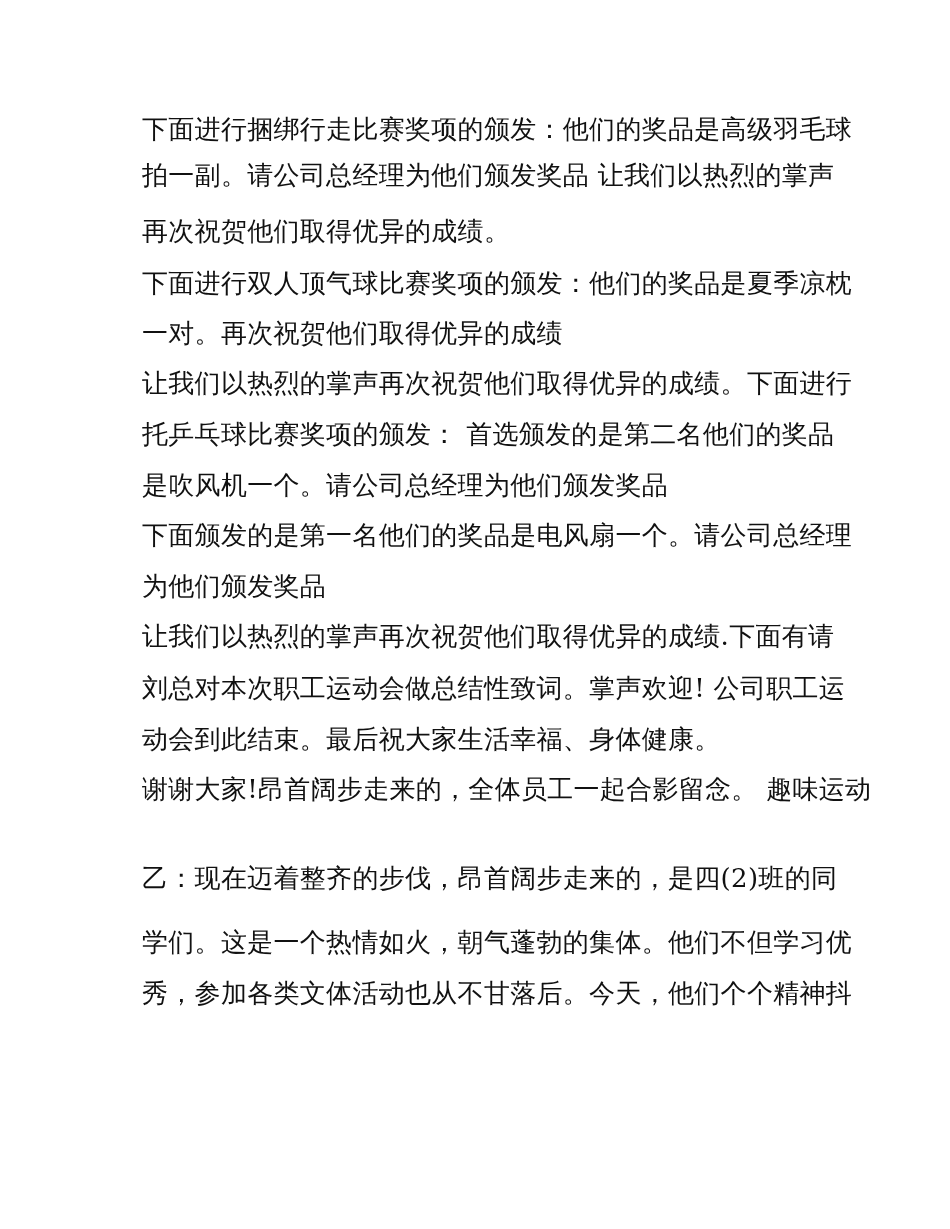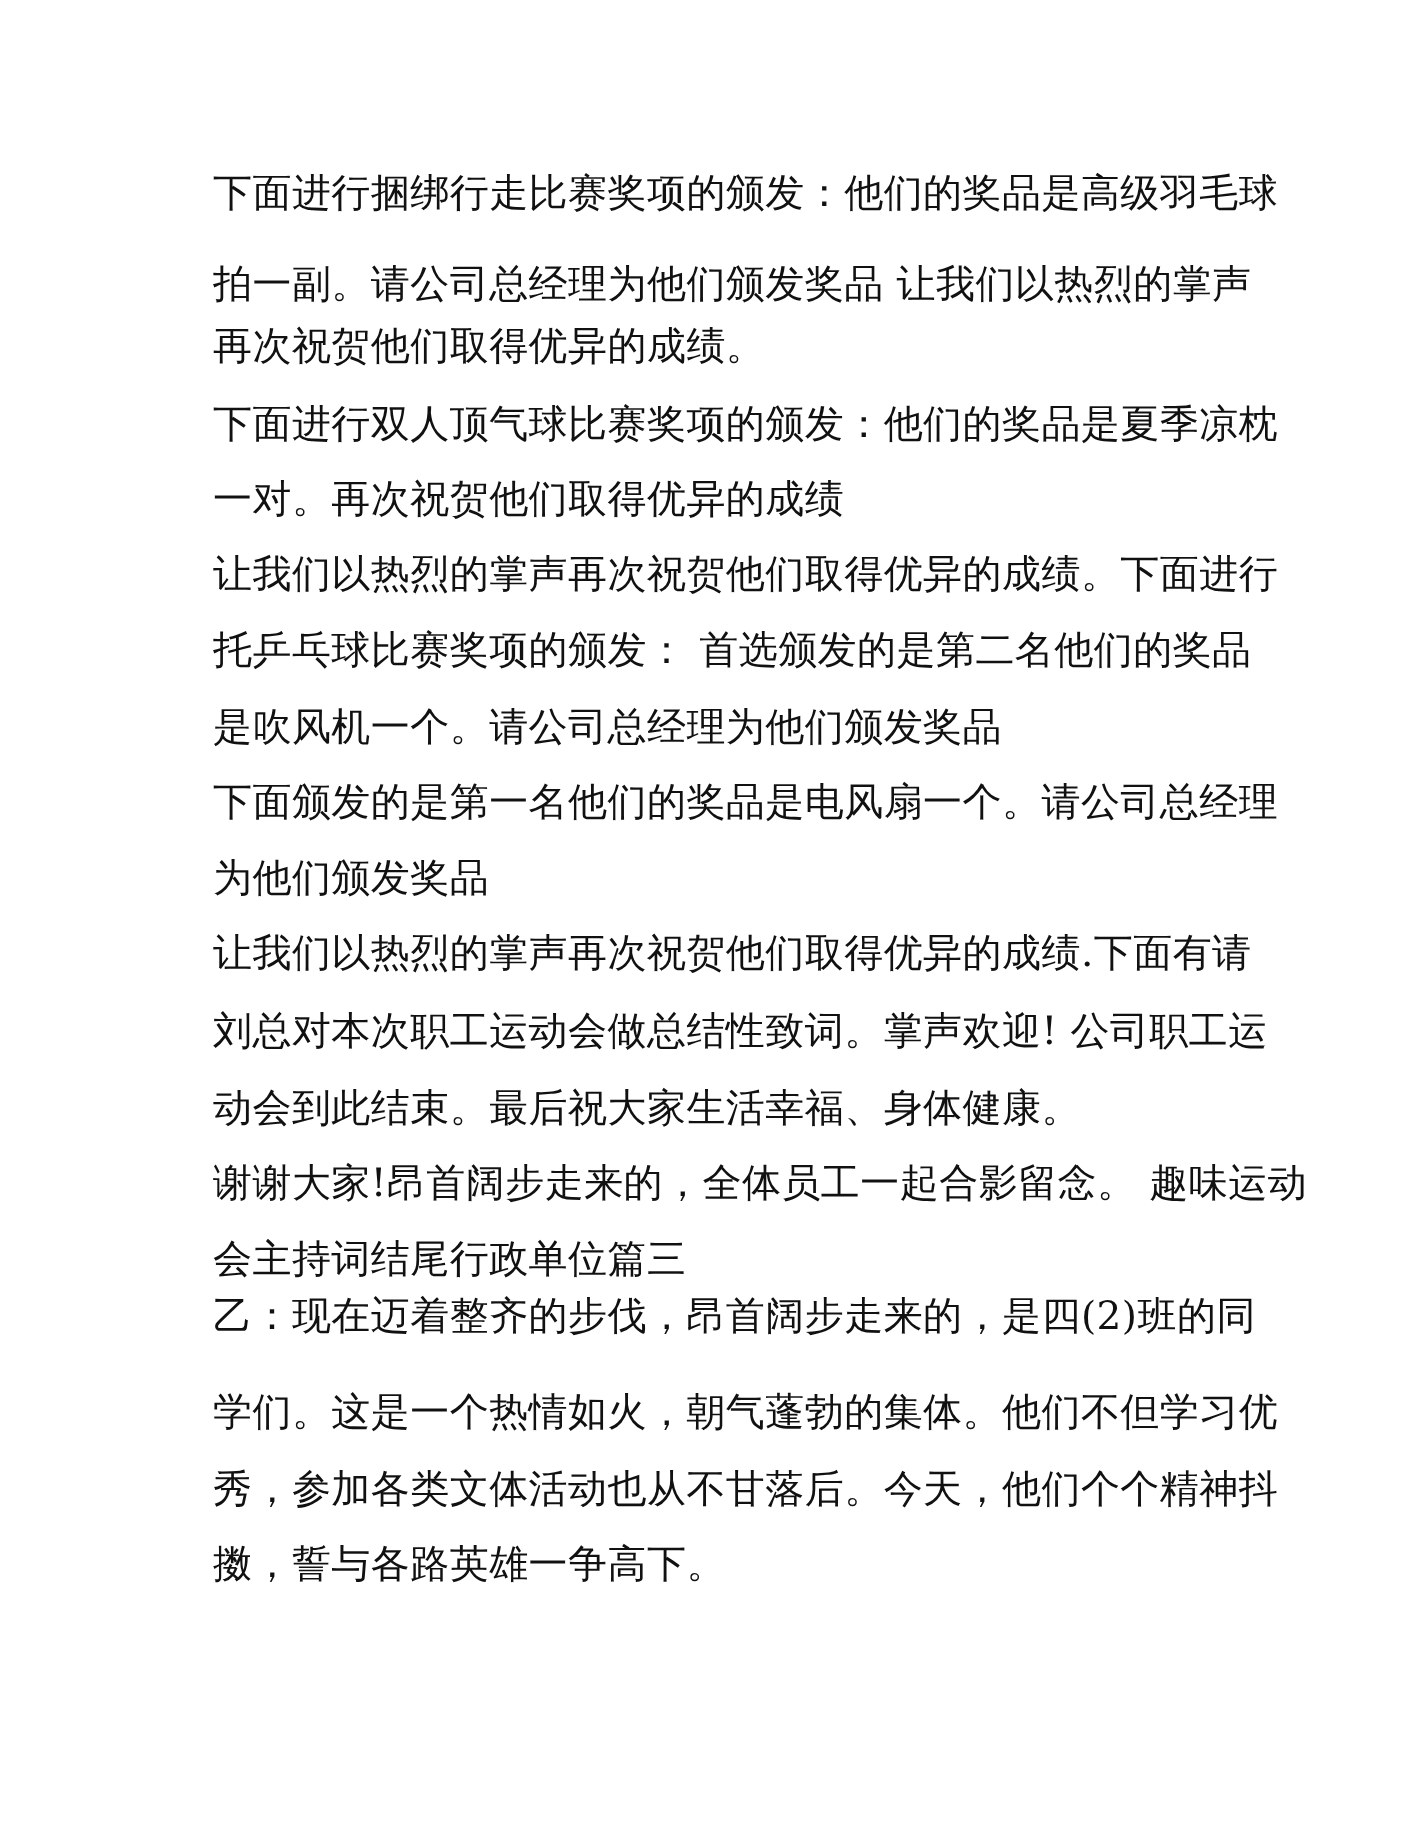--- a/index.html
+++ b/index.html
@@ -31,31 +31,29 @@
       font-size: 26px;
       white-space: nowrap;
       letter-spacing: 0.3px;
     }
   </style>
 </head>
 <body>
 
 <div class="page">
   <div class="line" style="top:112px">下面进行捆绑行走比赛奖项的颁发：他们的奖品是高级羽毛球</div>
-  <div class="line" style="top:173px">拍一副。请公司总经理为他们颁发奖品 让我们以热烈的掌声</div>
+  <div class="line" style="top:158px">拍一副。请公司总经理为他们颁发奖品 让我们以热烈的掌声</div>
   <div class="line" style="top:214px">再次祝贺他们取得优异的成绩。</div>
   <div class="line" style="top:266px">下面进行双人顶气球比赛奖项的颁发：他们的奖品是夏季凉枕</div>
   <div class="line" style="top:316px">一对。再次祝贺他们取得优异的成绩</div>
   <div class="line" style="top:366px">让我们以热烈的掌声再次祝贺他们取得优异的成绩。下面进行</div>
   <div class="line" style="top:417px">托乒乓球比赛奖项的颁发： 首选颁发的是第二名他们的奖品</div>
   <div class="line" style="top:468px">是吹风机一个。请公司总经理为他们颁发奖品</div>
   <div class="line" style="top:518px">下面颁发的是第一名他们的奖品是电风扇一个。请公司总经理</div>
   <div class="line" style="top:569px">为他们颁发奖品</div>
   <div class="line" style="top:619px">让我们以热烈的掌声再次祝贺他们取得优异的成绩.下面有请</div>
   <div class="line" style="top:671px">刘总对本次职工运动会做总结性致词。掌声欢迎! 公司职工运</div>
   <div class="line" style="top:722px">动会到此结束。最后祝大家生活幸福、身体健康。</div>
   <div class="line" style="top:772px">谢谢大家!昂首阔步走来的，全体员工一起合影留念。 趣味运动</div>
-  <div class="line" style="top:823px">会主持词结尾行政单位篇三</div>
   <div class="line" style="top:861px">乙：现在迈着整齐的步伐，昂首阔步走来的，是四(2)班的同</div>
   <div class="line" style="top:925px">学们。这是一个热情如火，朝气蓬勃的集体。他们不但学习优</div>
   <div class="line" style="top:976px">秀，参加各类文体活动也从不甘落后。今天，他们个个精神抖</div>
-  <div class="line" style="top:1026px">擞，誓与各路英雄一争高下。</div>
 </div>
 
 </body></html>

